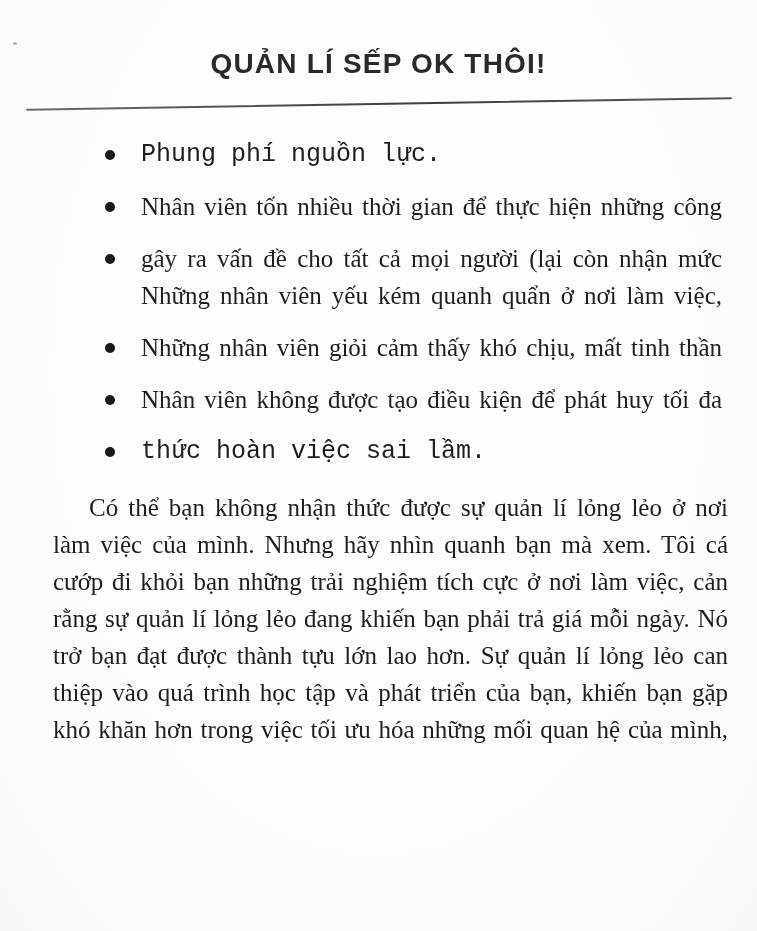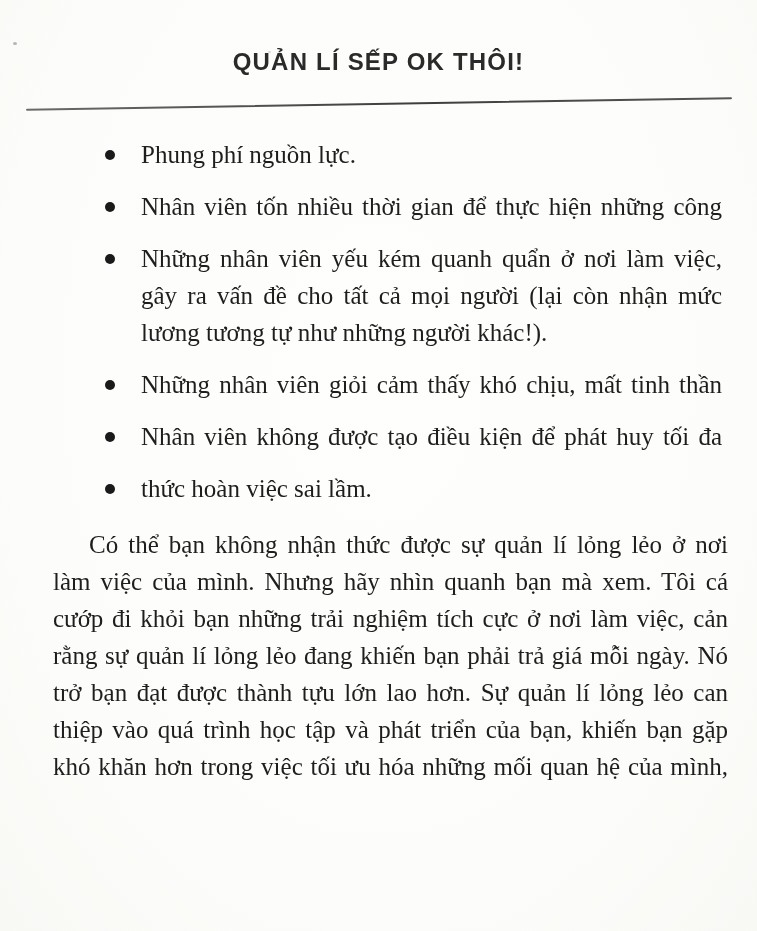--- a/index.html
+++ b/index.html
@@ -13,21 +13,21 @@
     color: #1e1e1e;
   }
 
   
   .page-title {
     position: absolute;
     top: 48px; left: 0; right: 0;
     text-align: center;
     font-family: "Liberation Sans", "DejaVu Sans", sans-serif;
     font-weight: 600;
-    font-size: 24px;
+    font-size: 28px;
     letter-spacing: 1.2px;
     color: #2a2a2a;
     transform: scaleY(1.02);
   }
   .header-rule {
     position: absolute;
     left: 26px; top: 103px;
     width: 706px; height: 2px;
     background: linear-gradient(to right, #6b6b6b, #3e3e3e 55%, #555);
     transform: rotate(-0.95deg);
@@ -60,20 +60,21 @@
   .line {
     font-size: 25px;
     line-height: 37px;
     white-space: nowrap;
     text-align: justify;
     text-align-last: justify;
   }
   .line.last {
     text-align: right;
     text-align-last: left;
+    font-family: Liberation Mono, monospace;
   }
 
   
   .paragraph { margin-top: 19px; }
   .paragraph .line.indent { padding-left: 36px; }
 
   
   .speck {
     position: absolute;
     border-radius: 50%;
@@ -101,23 +102,22 @@
       </div>
       <div class="bullet-item">
         <span class="bullet-dot"></span>
         <div class="bullet-text">
           <div class="line">Nhân viên tốn nhiều thời gian để thực hiện những công</div>
         </div>
       </div>
       <div class="bullet-item">
         <span class="bullet-dot"></span>
         <div class="bullet-text">
+          <div class="line">gây ra vấn đề cho tất cả mọi người (lại còn nhận mức</div>
           <div class="line">Những nhân viên yếu kém quanh quẩn ở nơi làm việc,</div>
-          <div class="line">gây ra vấn đề cho tất cả mọi người (lại còn nhận mức</div>
-          <div class="line last">lương tương tự như những người khác!).</div>
         </div>
       </div>
       <div class="bullet-item">
         <span class="bullet-dot"></span>
         <div class="bullet-text">
           <div class="line">Những nhân viên giỏi cảm thấy khó chịu, mất tinh thần</div>
         </div>
       </div>
       <div class="bullet-item">
         <span class="bullet-dot"></span>

